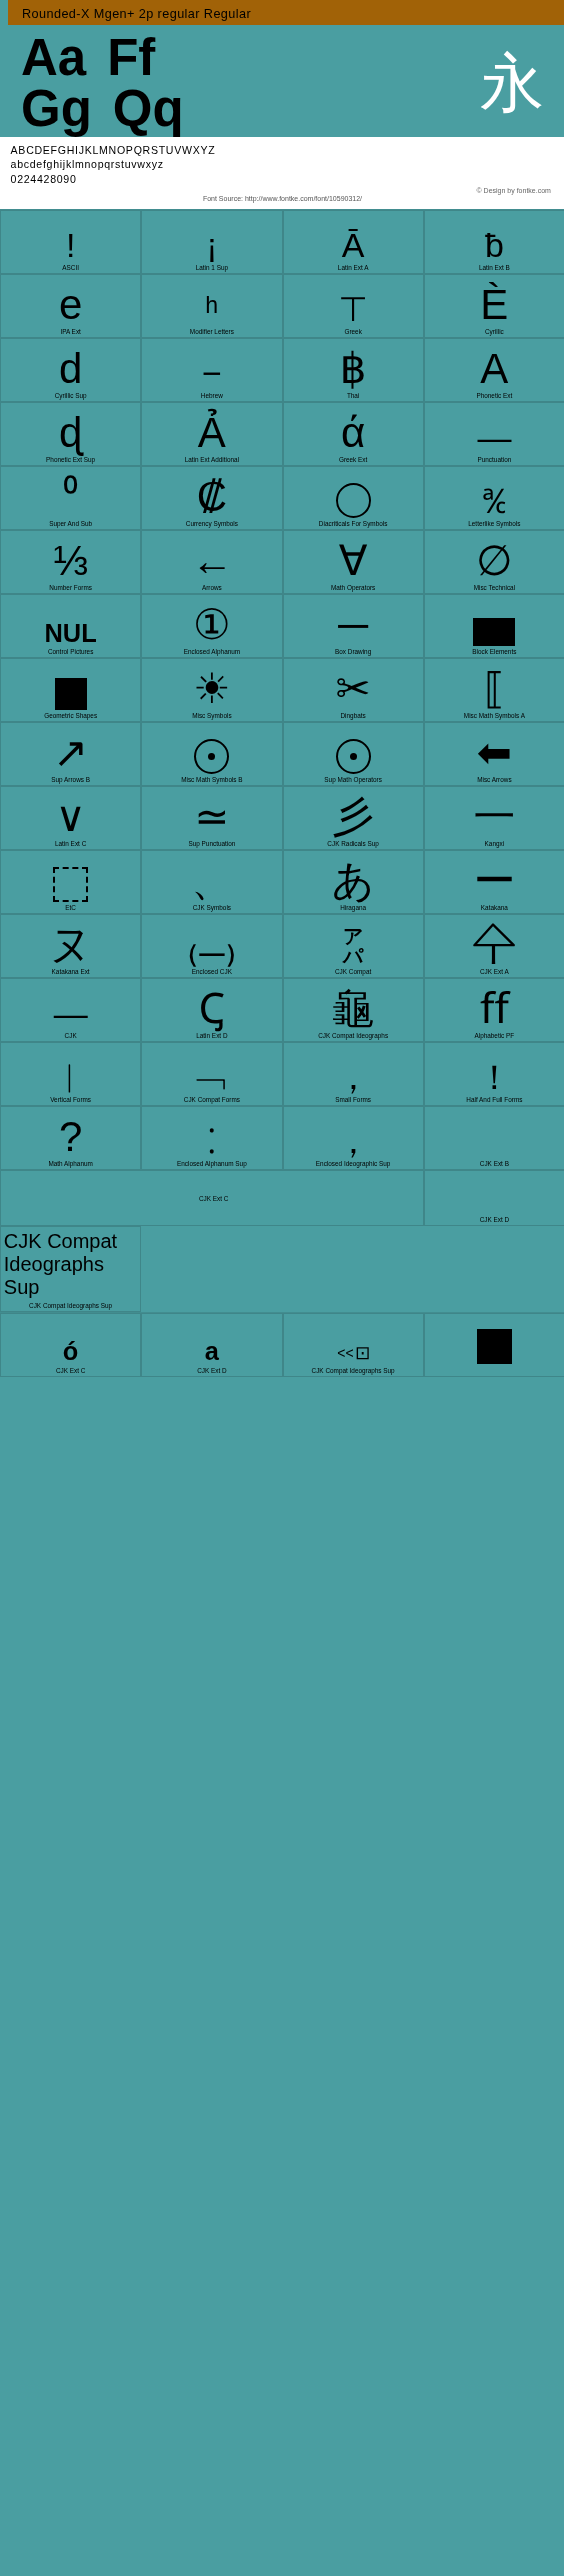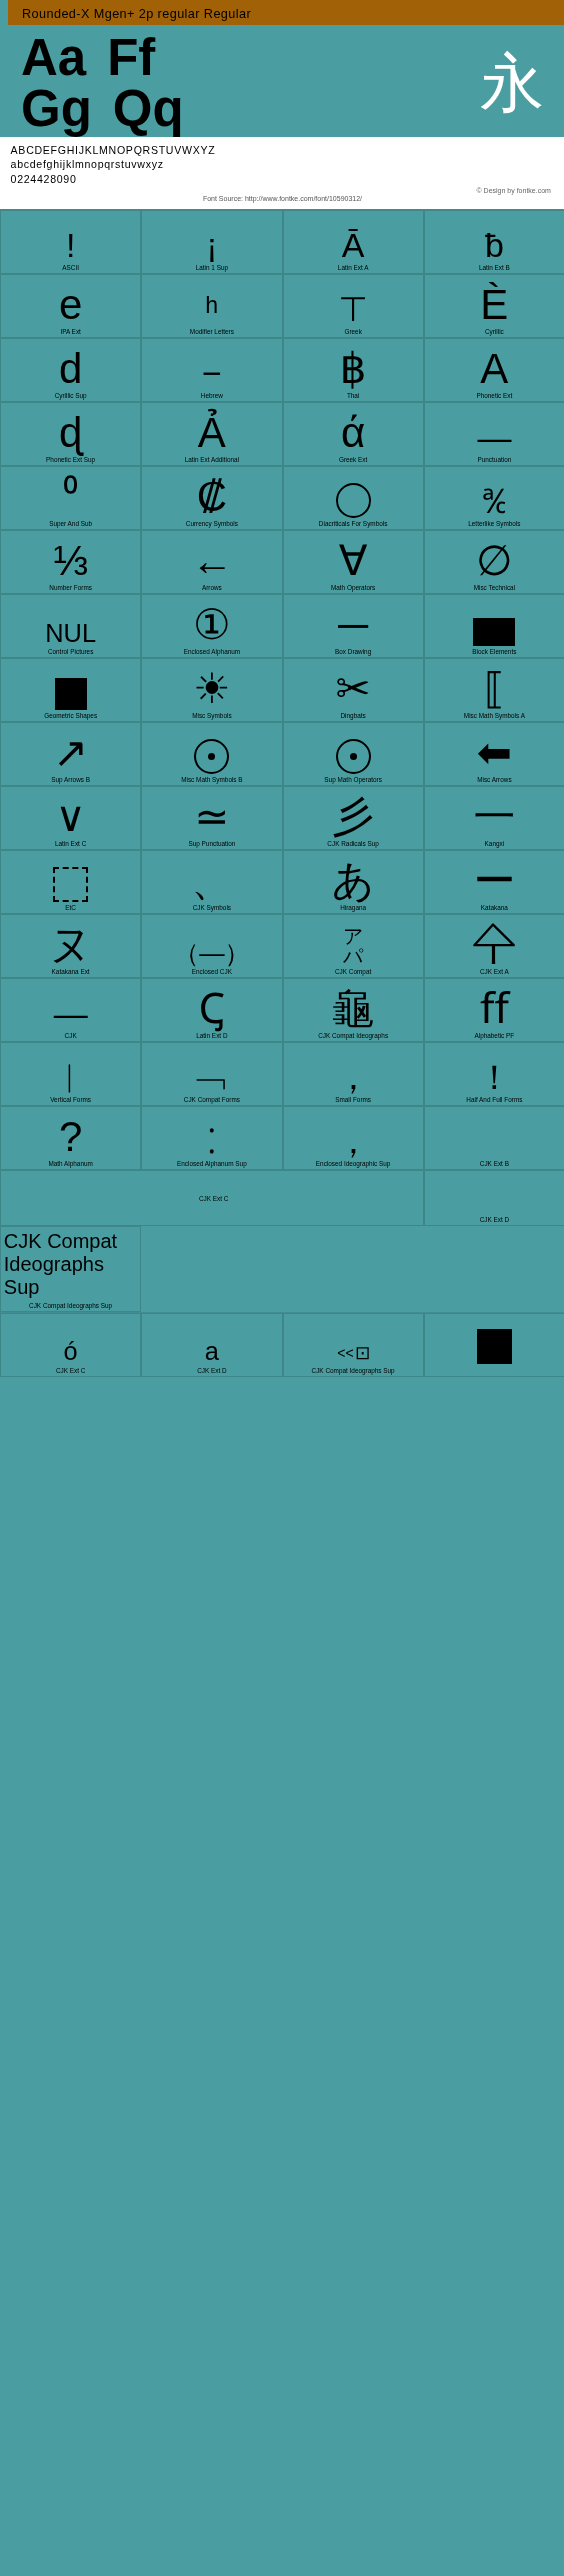--- a/index.html
+++ b/index.html
@@ -111,20 +111,21 @@
       line-height: 1;
       margin-bottom: 10px;
       text-align: center;
     }
     .glyph-symbol-sm {
       font-size: 25.4px;
       color: #000;
       line-height: 1;
       margin-bottom: 10px;
       text-align: center;
+      font-weight: bold;
     }
     .glyph-symbol-lg {
       font-size: 42px;
       color: #000;
       line-height: 1;
       margin-bottom: 10px;
       text-align: center;
     }
 
     

